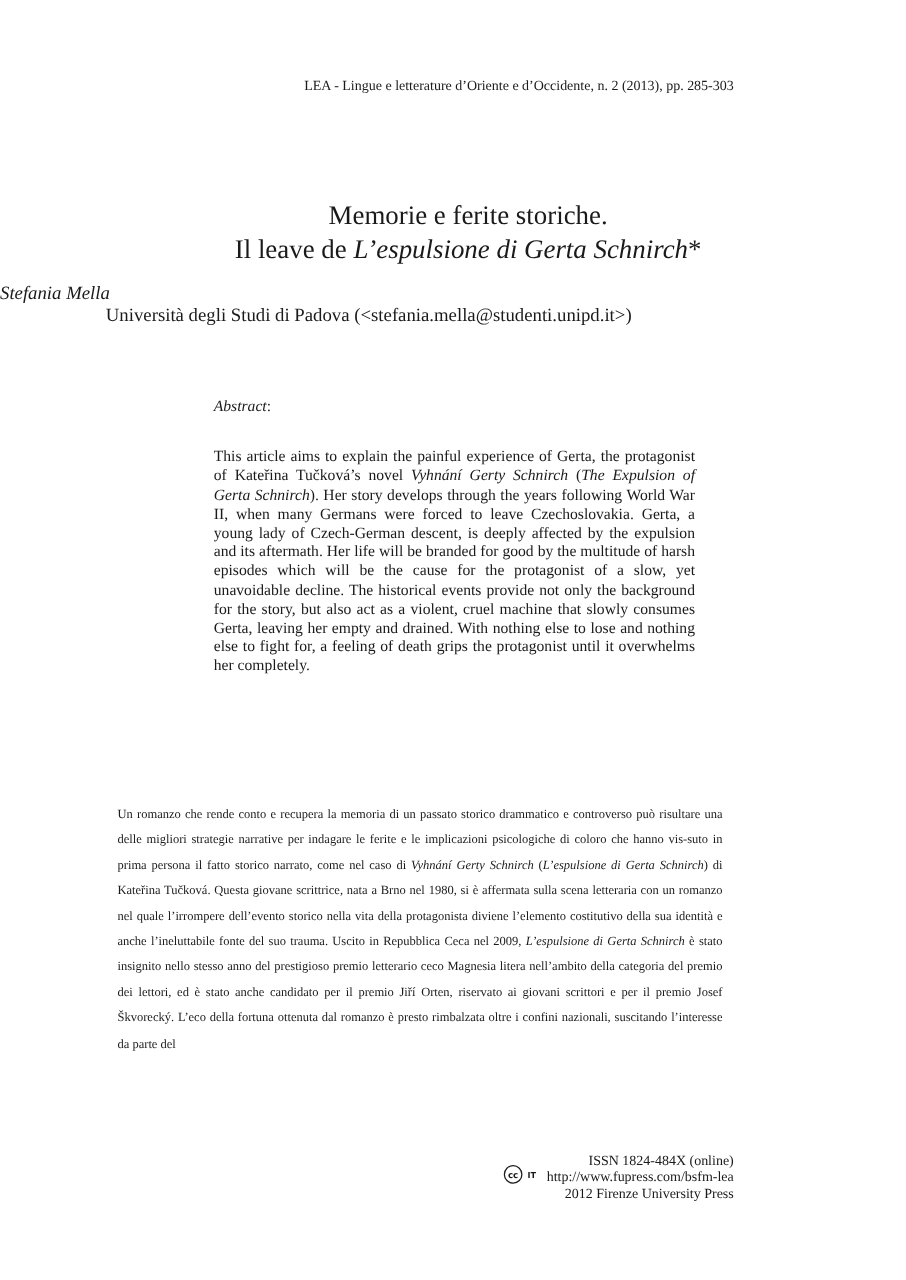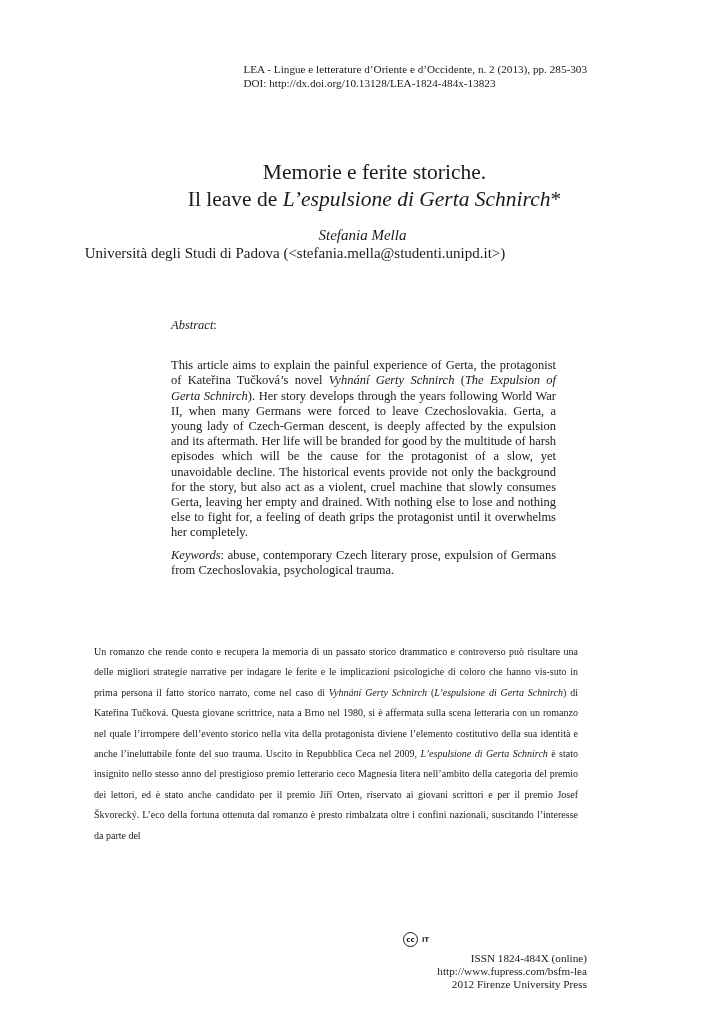--- a/index.html
+++ b/index.html
@@ -2,61 +2,59 @@
 <html><head>
 <meta charset="utf-8">
 <style>
   html, body { margin: 0; padding: 0; background: #ffffff; }
   body { width: 725px; height: 1024px; position: relative; overflow: hidden;
          font-family: "Liberation Serif", "DejaVu Serif", serif; color: #1a1a1a; }
   .header { position: absolute; top: 62px; right: 138px; text-align: left;
             font-size: 11.2px; line-height: 14px; }
   .title { position: absolute; top: 159px; left: 0; width: 725px; text-align: center;
            font-size: 21.5px; line-height: 27px; margin-left: 12px; }
-  .author { position: absolute; top: 226px; left: 0; width: 725px; text-align: center;
+  .author { position: absolute; top: 226px; left: 0; width: 725px; 
             font-size: 15px; font-style: italic; line-height: 18px; }
   .affil { position: absolute; top: 244px; left: 0; width: 590px; text-align: center;
            font-size: 15px; line-height: 18px; }
   .abstract { position: absolute; top: 318px; left: 171px; width: 385px;
               font-size: 12.5px; line-height: 15.2px; text-align: justify; }
   .abstract .lbl { font-style: italic; margin-bottom: 25px; }
   .abstract p { margin: 0; }
   .keywords { margin-top: 7px !important; }
   .body-text { position: absolute; top: 642px; left: 94px; width: 484px;
                font-size: 10px; line-height: 20.4px; text-align: justify; }
   .body-text p { margin: 0; }
   i, .it { font-style: italic; }
-  .footer { position: absolute; top: 952px; right: 138px; text-align: right;
+  .footer { position: absolute; top: 923px; right: 138px; text-align: right;
             font-size: 11.2px; line-height: 13px; }
   .cc { position: absolute; top: 932px; left: 403px; display: flex; align-items: center; gap: 4px; }
   .cc-circle { width: 15px; height: 15px; border: 1.8px solid #1a1a1a; border-radius: 50%;
                font-family: "DejaVu Sans", sans-serif; font-weight: bold; font-size: 7px;
                display: flex; align-items: center; justify-content: center; box-sizing: border-box; }
   .cc-it { font-family: "DejaVu Sans", sans-serif; font-size: 6.5px; font-weight: bold; }
 </style>
 </head>
 <body>
 
 <div class="header">
   <div>LEA - Lingue e letterature d’Oriente e d’Occidente, n. 2 (2013), pp. 285-303</div>
-  <div>DOI: http://dx.doi.org/10.13128/LEA-1824-484x-13823</div>
 </div>
 
 <div class="title">
   <div>Memorie e ferite storiche.</div>
   <div><span>Il leave de </span><span class="it">L’espulsione di Gerta Schnirch</span><span>*</span></div>
 </div>
 
 <div class="author">Stefania Mella</div>
 <div class="affil">Università degli Studi di Padova (&lt;stefania.mella@studenti.unipd.it&gt;)</div>
 
 <div class="abstract">
   <div class="lbl"><span>Abstract</span><span style="font-style:normal">:</span></div>
   <p><span>This article aims to explain the painful experience of Gerta, the protagonist of Kateřina Tučková’s novel </span><i>Vyhnání Gerty Schnirch</i><span> (</span><i>The Expulsion of Gerta Schnirch</i><span>). Her story develops through the years following World War II, when many Germans were forced to leave Czechoslovakia. Gerta, a young lady of Czech-German descent, is deeply affected by the expulsion and its aftermath. Her life will be branded for good by the multitude of harsh episodes which will be the cause for the protagonist of a slow, yet unavoidable decline. The historical events provide not only the background for the story, but also act as a violent, cruel machine that slowly consumes Gerta, leaving her empty and drained. With nothing else to lose and nothing else to fight for, a feeling of death grips the protagonist until it overwhelms her completely.</span></p>
-  <p class="keywords"><i>Keywords</i><span>: abuse, contemporary Czech literary prose, expulsion of Germans from Czechoslovakia, psychological trauma.</span></p>
 </div>
 
 <div class="body-text">
   <p><span>Un romanzo che rende conto e recupera la memoria di un passato storico drammatico e controverso può risultare una delle migliori strategie narrative per indagare le ferite e le implicazioni psicologiche di coloro che hanno vis-suto in prima persona il fatto storico narrato, come nel caso di </span><i>Vyhnání Gerty Schnirch</i><span> (</span><i>L’espulsione di Gerta Schnirch</i><span>) di Kateřina Tučková. Questa giovane scrittrice, nata a Brno nel 1980, si è affermata sulla scena letteraria con un romanzo nel quale l’irrompere dell’evento storico nella vita della protagonista diviene l’elemento costitutivo della sua identità e anche l’ineluttabile fonte del suo trauma. Uscito in Repubblica Ceca nel 2009, </span><i>L’espulsione di Gerta Schnirch</i><span> è stato insignito nello stesso anno del prestigioso premio letterario ceco Magnesia litera nell’ambito della categoria del premio dei lettori, ed è stato anche candidato per il premio Jiří Orten, riservato ai giovani scrittori e per il premio Josef Škvorecký. L’eco della fortuna ottenuta dal romanzo è presto rimbalzata oltre i confini nazionali, suscitando l’interesse da parte del</span></p>
 </div>
 
 <div class="cc">
   <span class="cc-circle">cc</span>
   <span class="cc-it">IT</span>
 </div>

